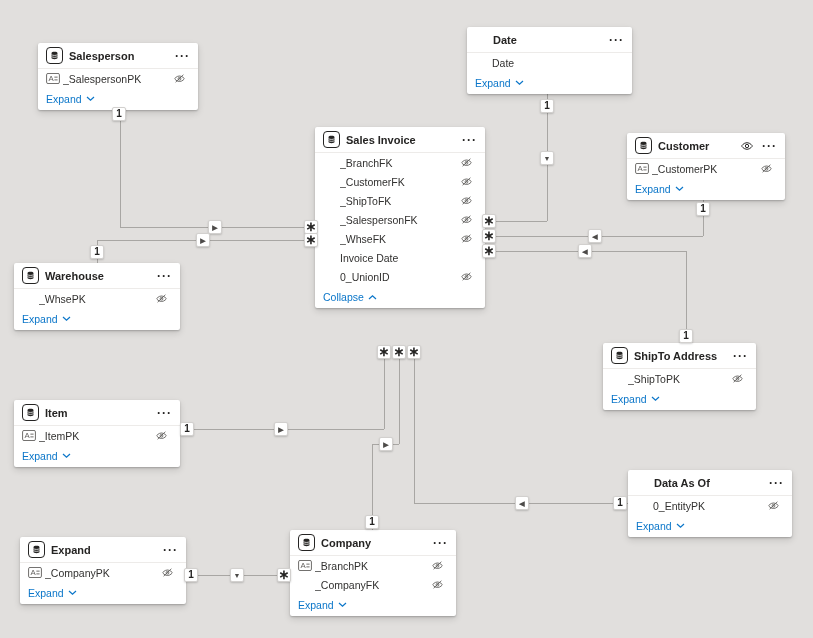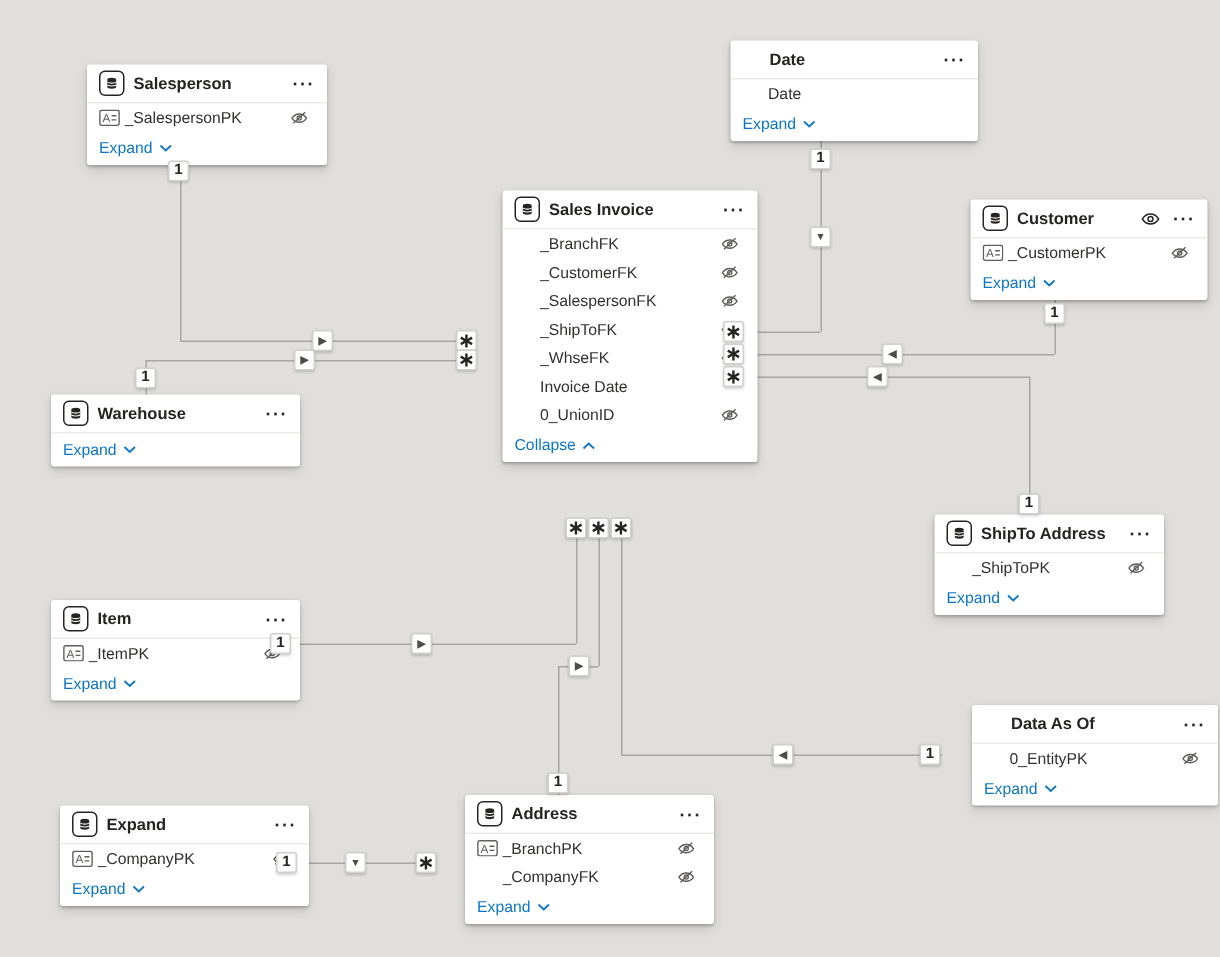--- a/index.html
+++ b/index.html
@@ -23,21 +23,20 @@
     z-index:3;font-size:10px;font-weight:bold;color:#252423;line-height:1;
   }
   .marker.ast{font-size:13px;padding-bottom:1px;}
   .marker.arrow{color:#4d4b49;font-size:7px;}
 
   
   .table-card{
     position:absolute;background:#fff;border-radius:2px;z-index:2;
     box-shadow:0 1px 2px rgba(0,0,0,.22), 0 3px 7px rgba(0,0,0,.13);
     box-sizing:border-box;
-    margin-left:20px;
   }
   .card-header{
     display:flex;align-items:center;height:26px;padding:0 8px;
     border-bottom:1px solid #edebe9;box-sizing:border-box;
   }
   .db-icon-box{
     width:17px;height:17px;box-sizing:border-box;flex:0 0 17px;
     border:1.5px solid #252423;border-radius:4px;
     display:flex;align-items:center;justify-content:center;margin-right:6px;
   }
@@ -197,32 +196,32 @@
         <span class="hidden-wrap">
           <svg width="13" height="13" viewBox="0 0 16 16" fill="none" stroke="#605e5c" stroke-width="1.1">
             <path d="M2 8.3s2.3-3.4 6-3.4 6 3.4 6 3.4-2.3 3.4-6 3.4S2 8.3 2 8.3z"></path>
             <circle cx="8" cy="8.3" r="1.7"></circle>
             <path d="M3.2 12.6L12.8 3.4"></path>
           </svg>
         </span>
       </div>
       <div class="field-row">
         <span class="field-icon-slot"></span>
+        <span class="field-name">_ShipToFK</span>
+        <span class="hidden-wrap">
+          <svg width="13" height="13" viewBox="0 0 16 16" fill="none" stroke="#605e5c" stroke-width="1.1">
+            <path d="M2 8.3s2.3-3.4 6-3.4 6 3.4 6 3.4-2.3 3.4-6 3.4S2 8.3 2 8.3z"></path>
+            <circle cx="8" cy="8.3" r="1.7"></circle>
+            <path d="M3.2 12.6L12.8 3.4"></path>
+          </svg>
+        </span>
+      </div>
+      <div class="field-row">
+        <span class="field-icon-slot"></span>
         <span class="field-name">_SalespersonFK</span>
-        <span class="hidden-wrap">
-          <svg width="13" height="13" viewBox="0 0 16 16" fill="none" stroke="#605e5c" stroke-width="1.1">
-            <path d="M2 8.3s2.3-3.4 6-3.4 6 3.4 6 3.4-2.3 3.4-6 3.4S2 8.3 2 8.3z"></path>
-            <circle cx="8" cy="8.3" r="1.7"></circle>
-            <path d="M3.2 12.6L12.8 3.4"></path>
-          </svg>
-        </span>
-      </div>
-      <div class="field-row">
-        <span class="field-icon-slot"></span>
-        <span class="field-name">_ShipToFK</span>
         <span class="hidden-wrap">
           <svg width="13" height="13" viewBox="0 0 16 16" fill="none" stroke="#605e5c" stroke-width="1.1">
             <path d="M2 8.3s2.3-3.4 6-3.4 6 3.4 6 3.4-2.3 3.4-6 3.4S2 8.3 2 8.3z"></path>
             <circle cx="8" cy="8.3" r="1.7"></circle>
             <path d="M3.2 12.6L12.8 3.4"></path>
           </svg>
         </span>
       </div>
       <div class="field-row">
         <span class="field-icon-slot"></span>
@@ -306,20 +305,31 @@
       <div class="card-header">
         <div class="db-icon-box">
           <svg width="11" height="11" viewBox="0 0 16 16">
             <path d="M8 2.6c-2.5 0-4.3.7-4.3 1.7v7.4c0 1 1.8 1.7 4.3 1.7s4.3-.7 4.3-1.7V4.3c0-1-1.8-1.7-4.3-1.7z" fill="#252423"></path>
             <path d="M3.7 6.9c1 .6 2.6 1 4.3 1s3.3-.4 4.3-1M3.7 9.7c1 .6 2.6 1 4.3 1s3.3-.4 4.3-1" stroke="#fff" stroke-width="1.1" fill="none"></path>
           </svg>
         </div>
         <span class="card-title">Warehouse</span>
         <span class="more-icon">···</span>
       </div>
+      <div class="field-row">
+        <span class="field-icon-slot"></span>
+        <span class="field-name">_WhsePK</span>
+        <span class="hidden-wrap">
+          <svg width="13" height="13" viewBox="0 0 16 16" fill="none" stroke="#605e5c" stroke-width="1.1">
+            <path d="M2 8.3s2.3-3.4 6-3.4 6 3.4 6 3.4-2.3 3.4-6 3.4S2 8.3 2 8.3z"></path>
+            <circle cx="8" cy="8.3" r="1.7"></circle>
+            <path d="M3.2 12.6L12.8 3.4"></path>
+          </svg>
+        </span>
+      </div>
       <div class="link-row">
         <span>Expand</span>
         <span class="chev">
           <svg width="9" height="6" viewBox="0 0 9 6" fill="none" stroke="currentColor" stroke-width="1.2">
             <path d="M1 1l3.5 3.3L8 1"></path>
           </svg>
         </span>
       </div>
     </div>
     <div class="table-card" style="left: 603px; top: 343px; width: 153px;">
@@ -454,21 +464,21 @@
       </div>
     </div>
     <div class="table-card" style="left: 290px; top: 530px; width: 166px;">
       <div class="card-header">
         <div class="db-icon-box">
           <svg width="11" height="11" viewBox="0 0 16 16">
             <path d="M8 2.6c-2.5 0-4.3.7-4.3 1.7v7.4c0 1 1.8 1.7 4.3 1.7s4.3-.7 4.3-1.7V4.3c0-1-1.8-1.7-4.3-1.7z" fill="#252423"></path>
             <path d="M3.7 6.9c1 .6 2.6 1 4.3 1s3.3-.4 4.3-1M3.7 9.7c1 .6 2.6 1 4.3 1s3.3-.4 4.3-1" stroke="#fff" stroke-width="1.1" fill="none"></path>
           </svg>
         </div>
-        <span class="card-title">Address</span>
+        <span class="card-title">Company</span>
         <span class="more-icon">···</span>
       </div>
       <div class="field-row">
         <span class="field-icon-slot">
           <svg width="14" height="11" viewBox="0 0 15 12">
             <rect x="0.5" y="0.5" width="14" height="11" rx="1.5" fill="none" stroke="#605e5c"></rect>
             <text x="2.5" y="9.2" font-size="8.5" fill="#605e5c" font-family="sans-serif">A</text>
             <path d="M9 4.5h3.5M9 7.5h3.5" stroke="#605e5c" stroke-width="1"></path>
           </svg>
         </span>

